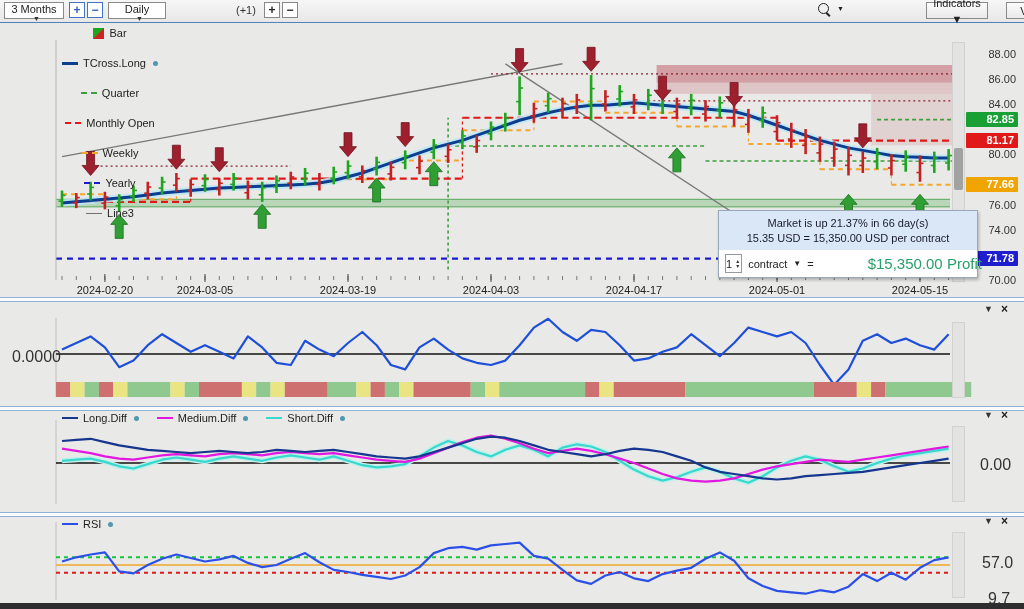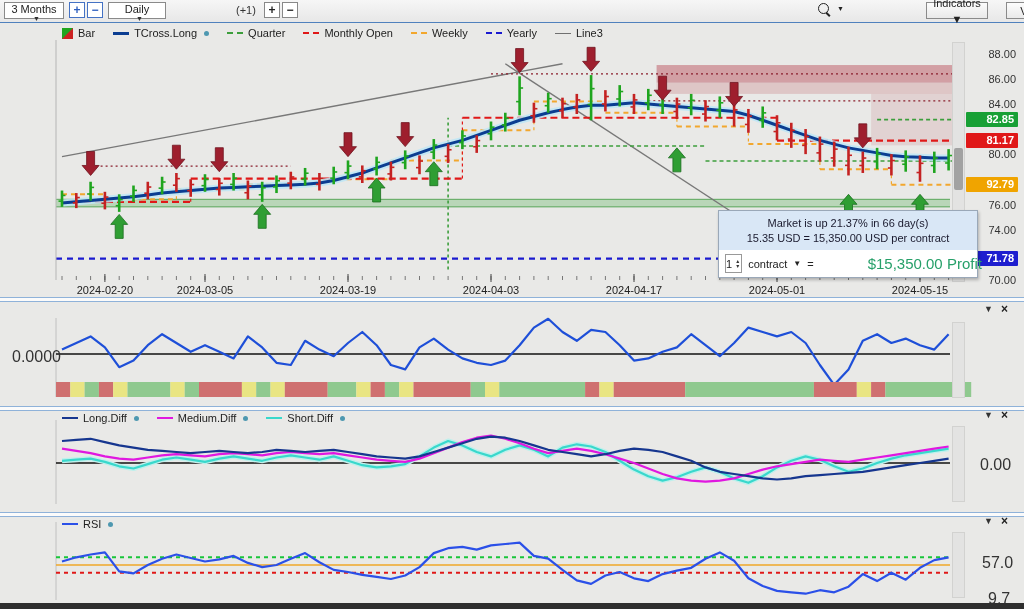--- a/index.html
+++ b/index.html
@@ -427,21 +427,21 @@
       <line x1="491" y1="252" x2="491" y2="260" stroke="#444" stroke-width="1"></line>
       <text x="491" y="272" text-anchor="middle" font-size="11" fill="#222" font-family="Liberation Sans, sans-serif">2024-04-03</text>
       <line x1="634" y1="252" x2="634" y2="260" stroke="#444" stroke-width="1"></line>
       <text x="634" y="272" text-anchor="middle" font-size="11" fill="#222" font-family="Liberation Sans, sans-serif">2024-04-17</text>
       <line x1="777" y1="252" x2="777" y2="260" stroke="#444" stroke-width="1"></line>
       <text x="777" y="272" text-anchor="middle" font-size="11" fill="#222" font-family="Liberation Sans, sans-serif">2024-05-01</text>
       <line x1="920" y1="252" x2="920" y2="260" stroke="#444" stroke-width="1"></line>
       <text x="920" y="272" text-anchor="middle" font-size="11" fill="#222" font-family="Liberation Sans, sans-serif">2024-05-15</text>
     </svg>
 
-  <div class="legend-row" style="left:62px;top:27px;">
+  <div class="legend-row" style="left:62px;top:27px;flex-direction:column;">
     <span class="legend-item">
       <span class="ic ic-bar"></span>
       <span>Bar</span>
     </span>
     <span class="legend-item">
       <span class="ic ic-line"></span>
       <span>TCross.Long</span>
       <span class="cfg-dot"></span>
     </span>
     <span class="legend-item">
@@ -593,18 +593,18 @@
   <div id="axis-labels">
       <div class="axis-tick" style="top: 48px;">88.00</div>
       <div class="axis-tick" style="top: 73.1px;">86.00</div>
       <div class="axis-tick" style="top: 98.2px;">84.00</div>
       <div class="axis-tick" style="top: 148.4px;">80.00</div>
       <div class="axis-tick" style="top: 198.6px;">76.00</div>
       <div class="axis-tick" style="top: 223.7px;">74.00</div>
       <div class="axis-tick" style="top: 273.9px;">70.00</div>
       <div class="axis-badge" style="background: rgb(24, 160, 53); top: 111.632px;">82.85</div>
       <div class="axis-badge" style="background: rgb(224, 24, 24); top: 132.716px;">81.17</div>
-      <div class="axis-badge" style="background: rgb(240, 164, 0); top: 176.767px;">92.79</div>
+      <div class="axis-badge" style="background: rgb(240, 164, 0); top: 176.767px;">77.66</div>
       <div class="axis-badge" style="background: rgb(30, 30, 207); top: 250.561px;">71.78</div>
     </div>
 
   <div id="bottom-bar"></div>
 </div>
 
 </body></html>

